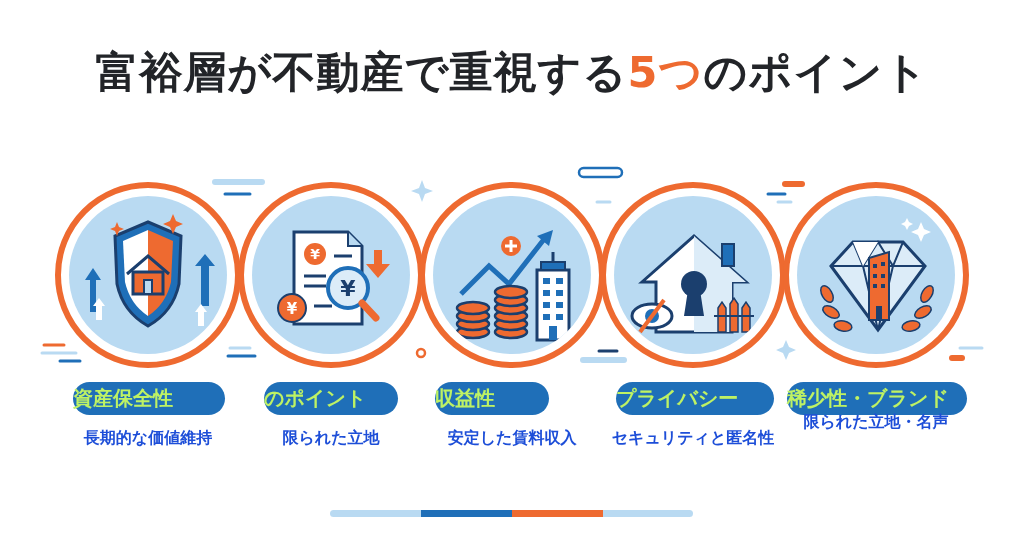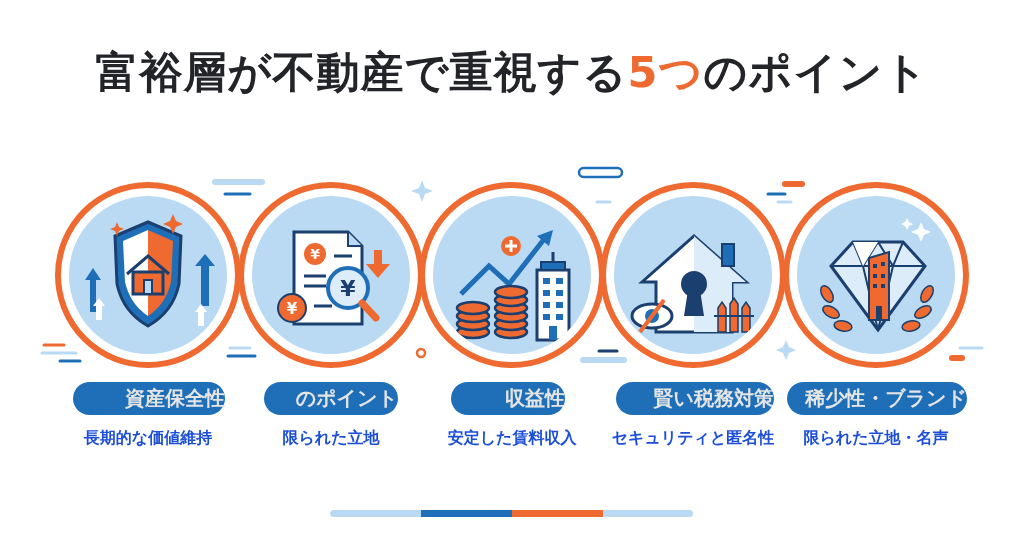--- a/index.html
+++ b/index.html
@@ -8,21 +8,21 @@
     .title { position:absolute; left:0; top:44px; width:1024px; text-align:center;
              font-size:43px; font-weight:bold; color:#222428; letter-spacing:1px; }
     .title .accent { color:#ee6a30; }
     .deco { position:absolute; }
     .circle { position:absolute; width:186px; height:186px; border-radius:50%;
               box-sizing:border-box; border:6px solid #ee6a30; background:#fff; }
     .circle .inner { position:absolute; left:8px; top:8px; width:158px; height:158px;
                      border-radius:50%; background:#b9daf2; overflow:hidden; }
     .circle svg { position:absolute; left:0; top:0; }
     .pill { position:absolute; height:33px; border-radius:17px; background:#1f6fb8;
-            color:#e5e5e5; font-weight:bold; font-size:20px; line-height:33px; text-align:right;
+            color:#bef264; font-weight:bold; font-size:20px; line-height:33px; text-align:left;
             white-space:nowrap; }
     .sub { position:absolute; font-size:16px; font-weight:bold; color:#1d4ed8;
            text-align:center; white-space:nowrap; }
     .progress { position:absolute; left:330px; top:510px; width:363px; height:7px;
                 border-radius:4px; overflow:hidden; display:flex; }
     .progress span { display:block; height:100%; }
   </style>
 </head>
 <body>
 
@@ -127,21 +127,21 @@
           <rect x="123" y="94" width="7" height="6"></rect>
         <rect x="110" y="106" width="7" height="6"></rect>
           <rect x="123" y="106" width="7" height="6"></rect>
         <rect x="110" y="118" width="7" height="6"></rect>
           <rect x="123" y="118" width="7" height="6"></rect>
         <rect x="116" y="130" width="8" height="14"></rect>
       </g>
     </svg>
   </div>
 </div>
-<div class="pill" style="left:451px;width:114px;top:382px;">収益性</div>
+<div class="pill" style="left:435px;width:114px;top:382px;">収益性</div>
 <div class="sub" style="left:419px;width:186px;top:428px;">安定した賃料収入</div>
 
 <div class="circle" style="left:600px;top:182px;">
   <div class="inner">
     <svg width="158" height="158" viewBox="0 0 158 158">
       <path d="M28 86 L80 40 L132 86 L118 86 L118 136 L42 136 L42 86 Z" fill="#fff" stroke="#1b3f6e" stroke-width="3"></path>
       <path d="M80 40 L132 86 L118 86 L118 136 L80 136 Z" fill="#dcecf8"></path>
       <rect x="108" y="48" width="12" height="22" fill="#1f6fb8" stroke="#1b3f6e" stroke-width="2"></rect>
       <circle cx="80" cy="88" r="13" fill="#1b3f6e"></circle>
       <path d="M74 94 L70 120 L90 120 L86 94 Z" fill="#1b3f6e"></path>
@@ -150,21 +150,21 @@
       <line x1="26" y1="136" x2="50" y2="104" stroke="#ee6a30" stroke-width="4"></line>
       <g fill="#ee6a30" stroke="#1b3f6e" stroke-width="1.5">
         <path d="M104 112 l4 -6 l4 6 v24 h-8z"></path>
           <path d="M116 108 l4 -6 l4 6 v28 h-8z"></path>
         <path d="M128 112 l4 -6 l4 6 v24 h-8z"></path>
       </g>
       <line x1="100" y1="120" x2="140" y2="120" stroke="#1b3f6e" stroke-width="2"></line>
     </svg>
   </div>
 </div>
-<div class="pill" style="left:616px;width:158px;top:382px;">賢い税務対策</div>
+<div class="pill" style="left:616px;width:158px;top:382px;">プライバシー</div>
 <div class="sub" style="left:600px;width:186px;top:428px;">セキュリティと匿名性</div>
 
 <div class="circle" style="left:783px;top:182px;">
   <div class="inner">
     <svg width="158" height="158" viewBox="0 0 158 158">
       <path d="M34 70 L56 46 L106 46 L128 70 L81 134 Z" fill="#dcecf8" stroke="#1b3f6e" stroke-width="3"></path>
       <path d="M34 70 H128 M56 46 L66 70 L81 134 M106 46 L96 70 L81 134 M66 70 L81 46 L96 70" fill="none" stroke="#1b3f6e" stroke-width="2"></path>
       <path d="M56 46 L81 46 L66 70 Z" fill="#fff"></path>
       <path d="M72 62 L92 56 L92 124 L72 124 Z" fill="#ee6a30" stroke="#1b3f6e" stroke-width="2"></path>
       <g fill="#1b3f6e">
@@ -183,20 +183,20 @@
         <ellipse cx="130" cy="98" rx="5" ry="9" transform="rotate(30 130 98)"></ellipse>
         <ellipse cx="126" cy="116" rx="5" ry="9" transform="rotate(60 126 116)"></ellipse>
         <ellipse cx="114" cy="130" rx="5" ry="9" transform="rotate(80 114 130)"></ellipse>
       </g>
       <path d="M124 26 l3 7 l7 3 l-7 3 l-3 7 l-3 -7 l-7 -3 l7 -3z" fill="#fff"></path>
       <path d="M110 22 l2 4 l4 2 l-4 2 l-2 4 l-2 -4 l-4 -2 l4 -2z" fill="#fff"></path>
     </svg>
   </div>
 </div>
 <div class="pill" style="left:787px;width:180px;top:382px;">稀少性・ブランド</div>
-<div class="sub" style="left:783px;width:186px;top:428px;">限られた立地・名声</div>
+<div class="sub" style="left:783px;width:186px;top:412px;">限られた立地・名声</div>
 
 <div class="progress">
   <span style="width:91px;background:#b9daf2;"></span>
   <span style="width:91px;background:#1f6fb8;"></span>
   <span style="width:91px;background:#ee6a30;"></span>
   <span style="width:90px;background:#b9daf2;"></span>
 </div>
 
 </body></html>

